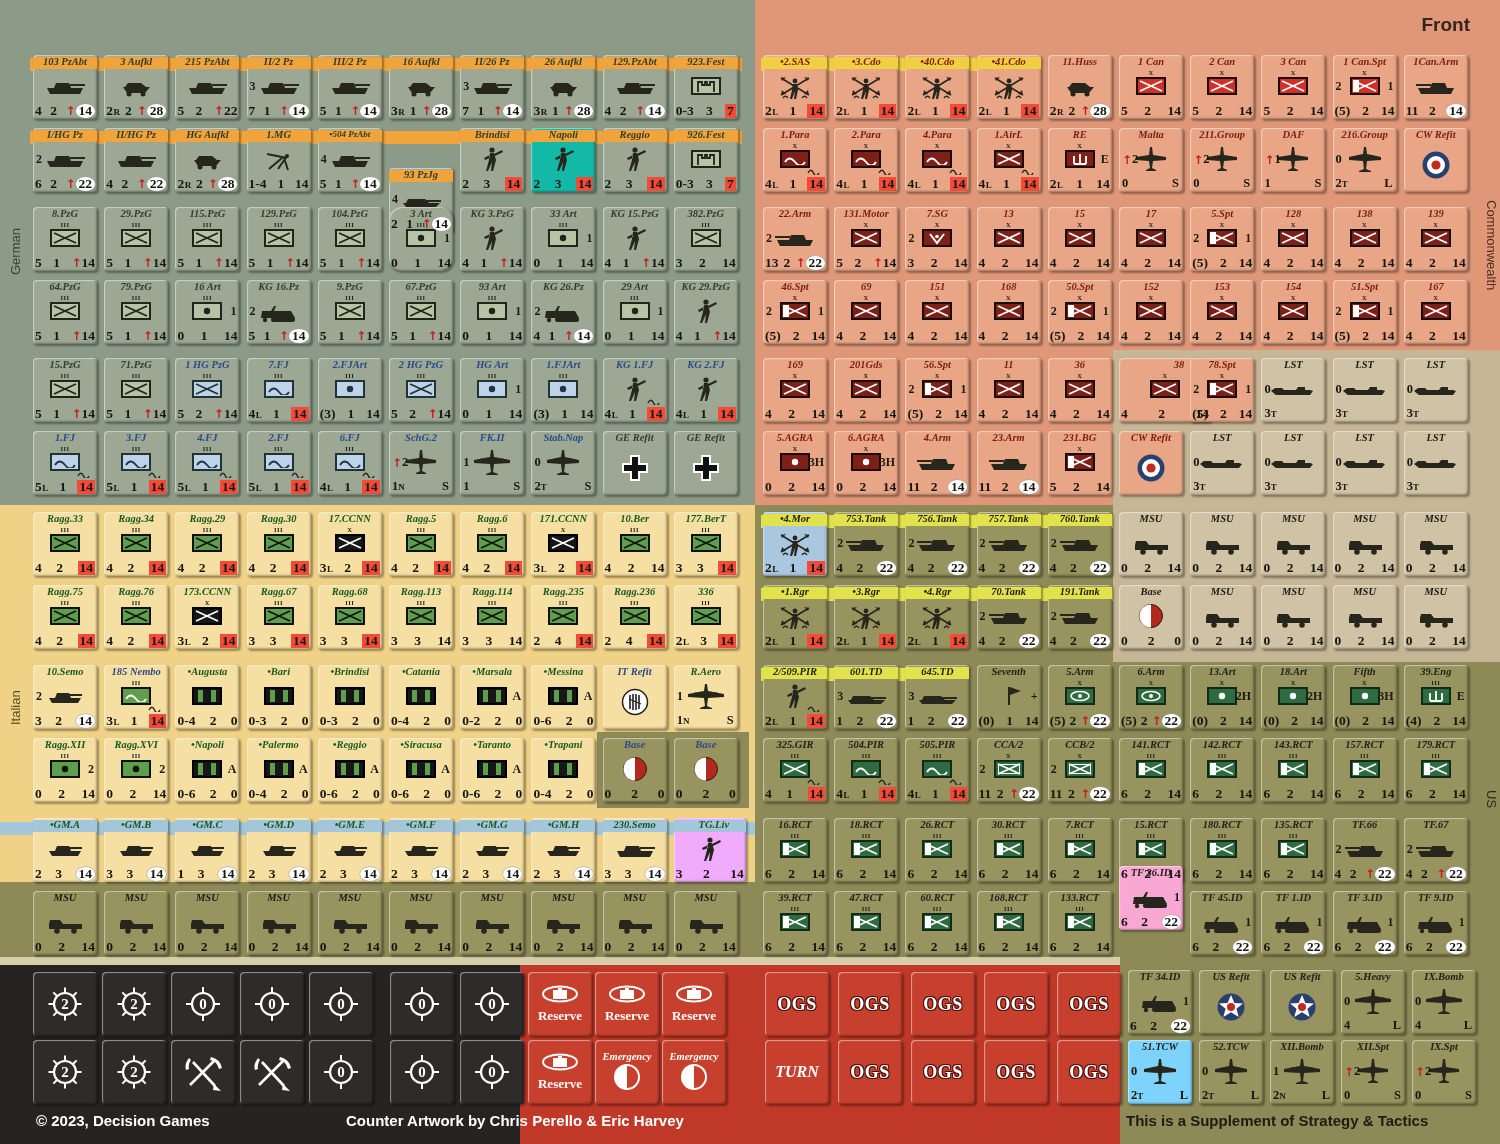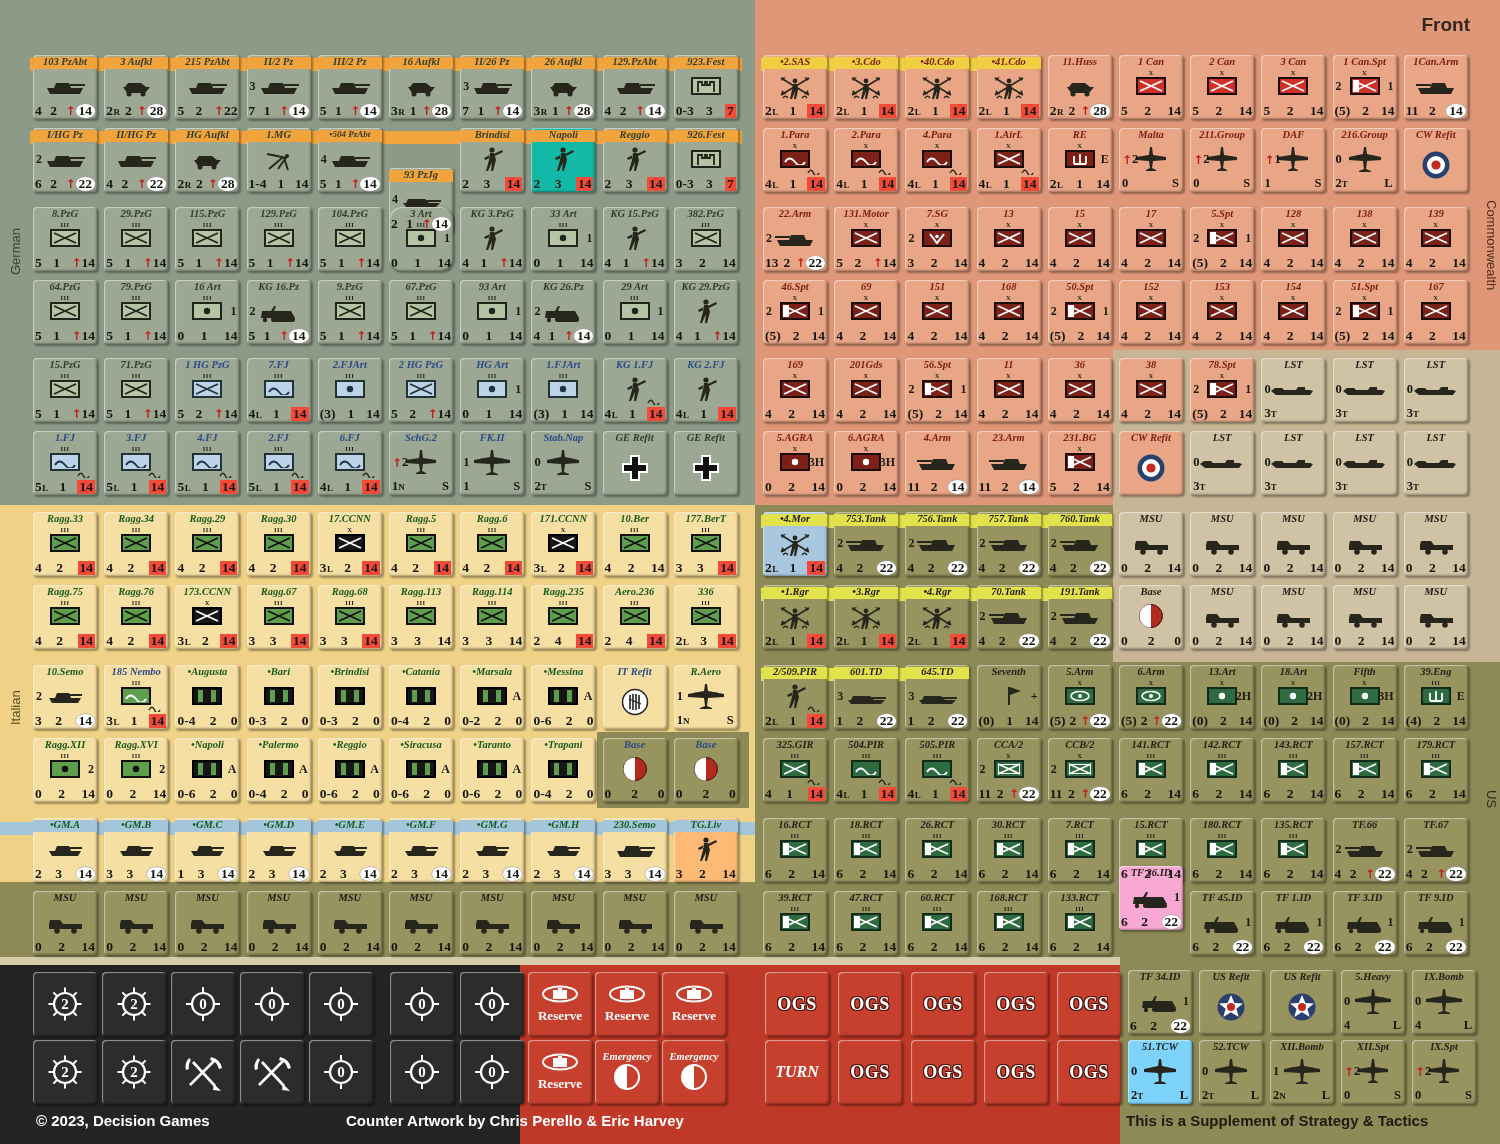--- a/index.html
+++ b/index.html
@@ -1856,21 +1856,21 @@
           </span>
           <span class="tok">
             <span>4</span>
           </span>
           <span class="tok">
             <span class="rb">14</span>
           </span>
         </div>
       </div>
       <div class="counter" style="left: 602.6px; top: 585px; background: rgb(246, 223, 162);">
-        <div class="cname" style="color:#175a20">Aero.236</div>
+        <div class="cname" style="color:#175a20">Ragg.236</div>
         <div class="mid">
           <span class="boxwrap">
             <span class="smk">III</span>
             <span class="ubox" style="background:#5f9e4c;border-color:#111">
               <svg width="26" height="14" viewBox="0 0 26 14">
                 <path d="M2 2L24 12M24 2L2 12" stroke="#111" stroke-width="1.8" fill="none"></path>
               </svg>
             </span>
           </span>
         </div>
@@ -2516,21 +2516,21 @@
             <span>3</span>
           </span>
           <span class="tok">
             <span>3</span>
           </span>
           <span class="tok">
             <span class="ov">14</span>
           </span>
         </div>
       </div>
-      <div class="counter" style="left: 673.8px; top: 818px; background: #fdba74;">
+      <div class="counter" style="left: 673.8px; top: 818px; background: #f0abfc; padding-left: 8px;">
         <div class="cstripe" style="background:#a4c6da"></div>
         <div class="cname" style="color:#175a20">TG.Liv</div>
         <div class="mid">
           <svg width="24" height="27" viewBox="0 0 24 27">
             <circle fill="#26261c" cx="12" cy="4" r="2.6"></circle>
             <path fill="#26261c" d="M10 7h4l2 7-3 11h-2l1-9-4 9H6l3-11zM14 8l8-4 1 2-8 4zM10 9l-6 3 1 2 5-2z"></path>
           </svg>
         </div>
         <div class="stats">
           <span class="tok">
@@ -3787,21 +3787,21 @@
             <span>4</span>
           </span>
           <span class="tok">
             <span>2</span>
           </span>
           <span class="tok">
             <span>14</span>
           </span>
         </div>
       </div>
-      <div class="counter" style="left: 1119px; top: 358px; background: rgb(232, 166, 135);">
+      <div class="counter" style="left: 1119px; top: 358px; background: rgb(232, 166, 135); padding-left: 28px;">
         <div class="cname" style="color:#7d1c12">38</div>
         <div class="mid">
           <span class="boxwrap">
             <span class="smk">X</span>
             <span class="ubox" style="background:#7d2017;border-color:#1a0d08">
               <svg width="26" height="14" viewBox="0 0 26 14">
                 <path d="M2 2L24 12M24 2L2 12" stroke="#fff" stroke-width="1.8" fill="none"></path>
               </svg>
             </span>
           </span>

